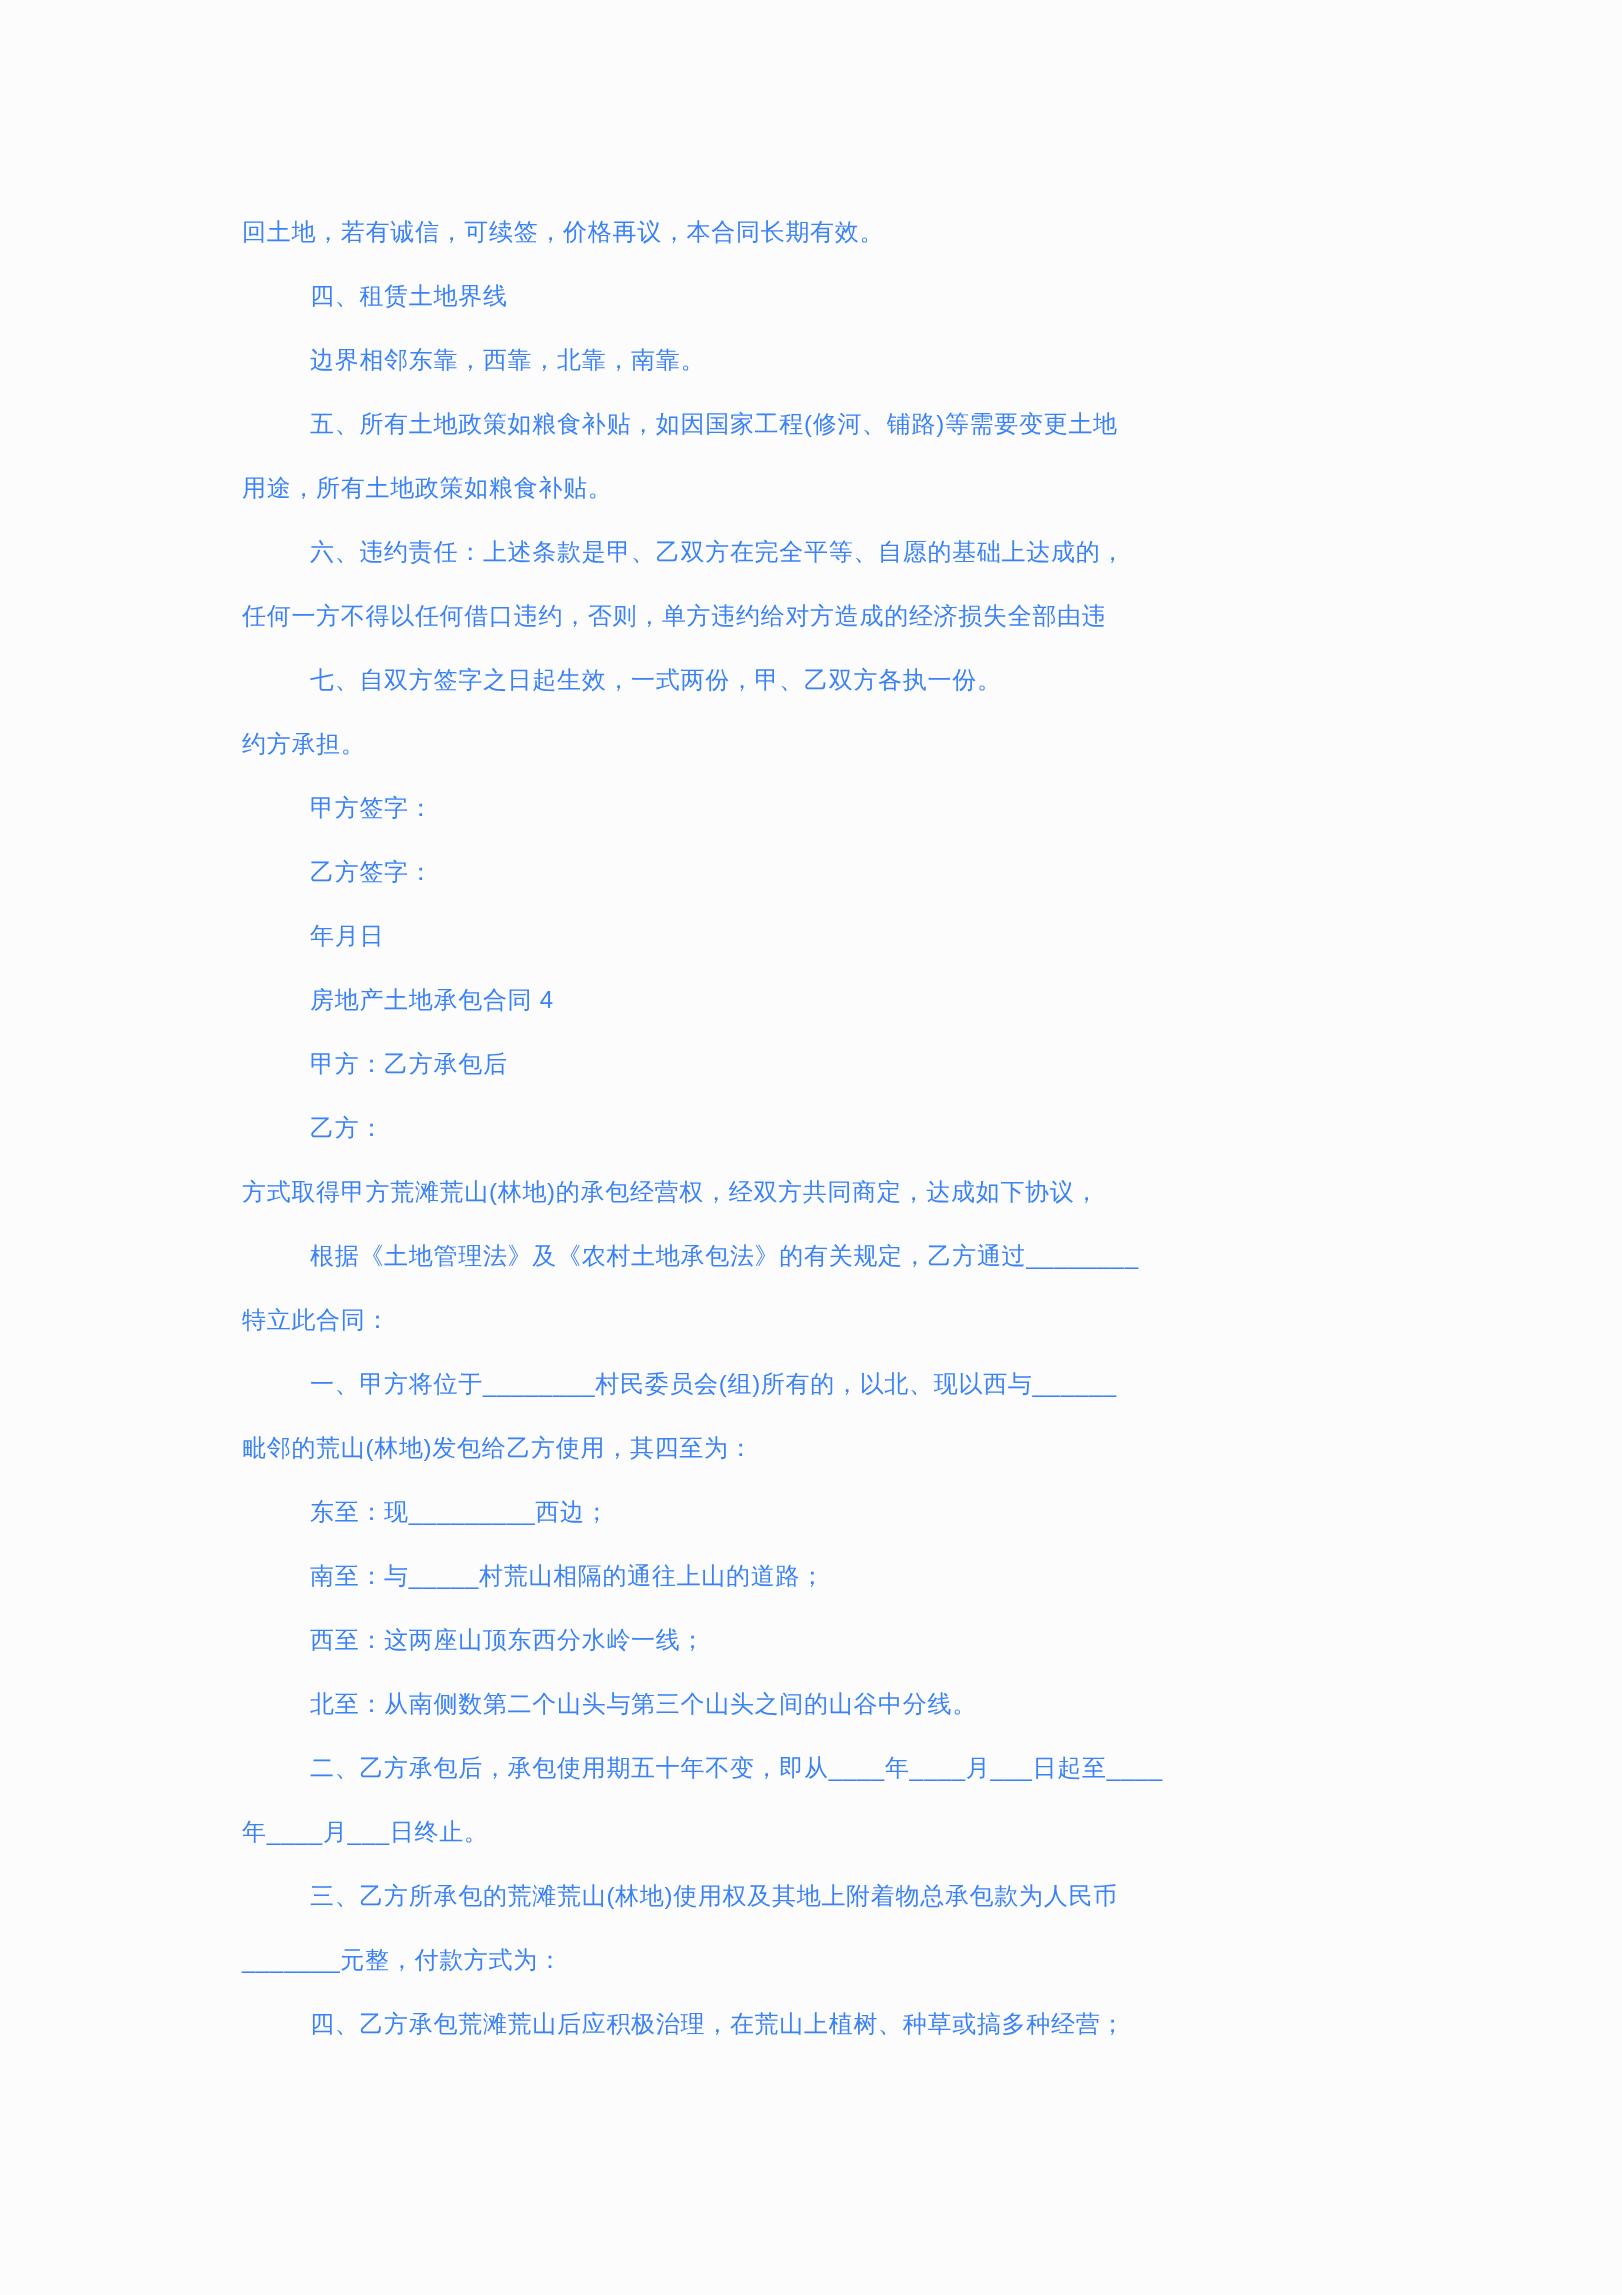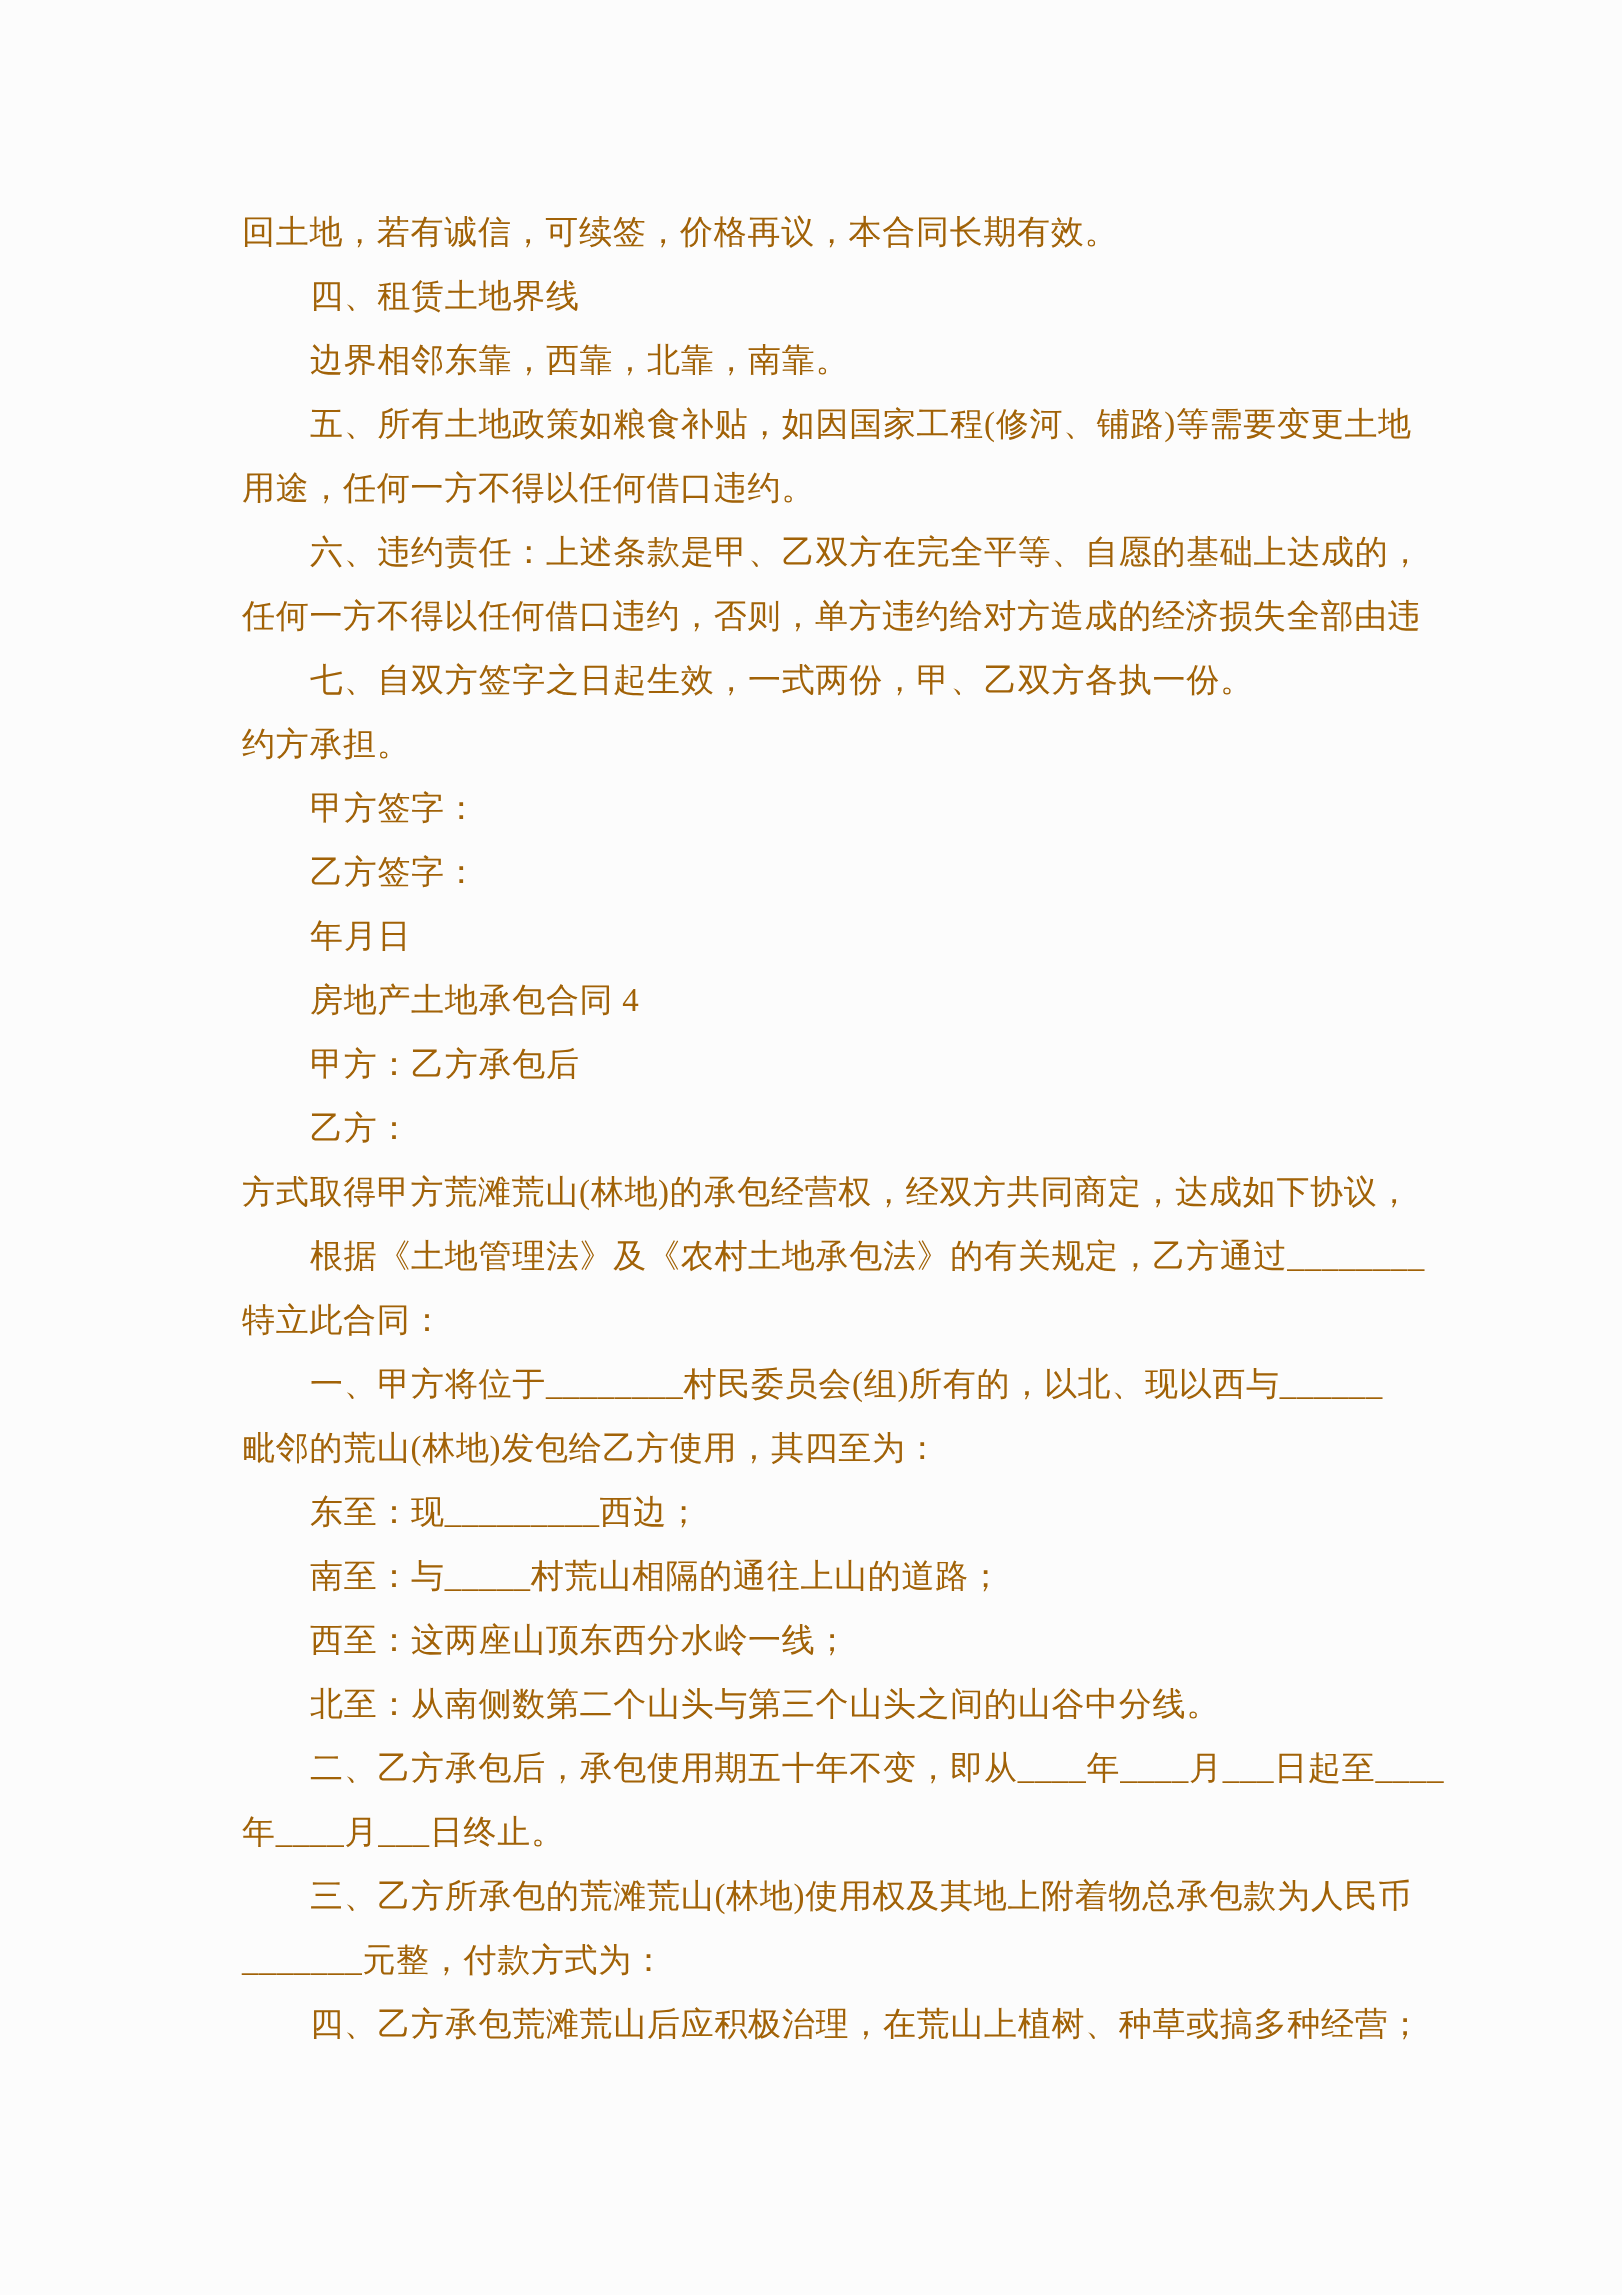--- a/index.html
+++ b/index.html
@@ -16,23 +16,23 @@
     position: relative;
     width: 1623px;
     height: 2295px;
     background: #fcfcfc;
   }
   .text-column {
     position: absolute;
     left: 242px;
     top: 200px;
     width: 1157px;
-    font-family: Liberation Serif, serif;
-    font-size: 33px;
-    color: #a16207;
+    font-family: Liberation Sans, sans-serif;
+    font-size: 24px;
+    color: #3b82f6;
     -webkit-font-smoothing: antialiased;
   }
   .line {
     height: 64px;
     line-height: 64px;
     white-space: pre;
     letter-spacing: 0.7px;
   }
   .line.indented {
     padding-left: 68px; 
@@ -45,21 +45,21 @@
   <div class="text-column">
 
       <div class="line">回土地，若有诚信，可续签，价格再议，本合同长期有效。</div>
 
       <div class="line indented">四、租赁土地界线</div>
 
       <div class="line indented">边界相邻东靠，西靠，北靠，南靠。</div>
 
       <div class="line indented">五、所有土地政策如粮食补贴，如因国家工程(修河、铺路)等需要变更土地</div>
 
-      <div class="line">用途，任何一方不得以任何借口违约。</div>
+      <div class="line">用途，所有土地政策如粮食补贴。</div>
 
       <div class="line indented">六、违约责任：上述条款是甲、乙双方在完全平等、自愿的基础上达成的，</div>
 
       <div class="line">任何一方不得以任何借口违约，否则，单方违约给对方造成的经济损失全部由违</div>
 
       <div class="line indented">七、自双方签字之日起生效，一式两份，甲、乙双方各执一份。</div>
 
       <div class="line">约方承担。</div>
 
       <div class="line indented">甲方签字：</div>

